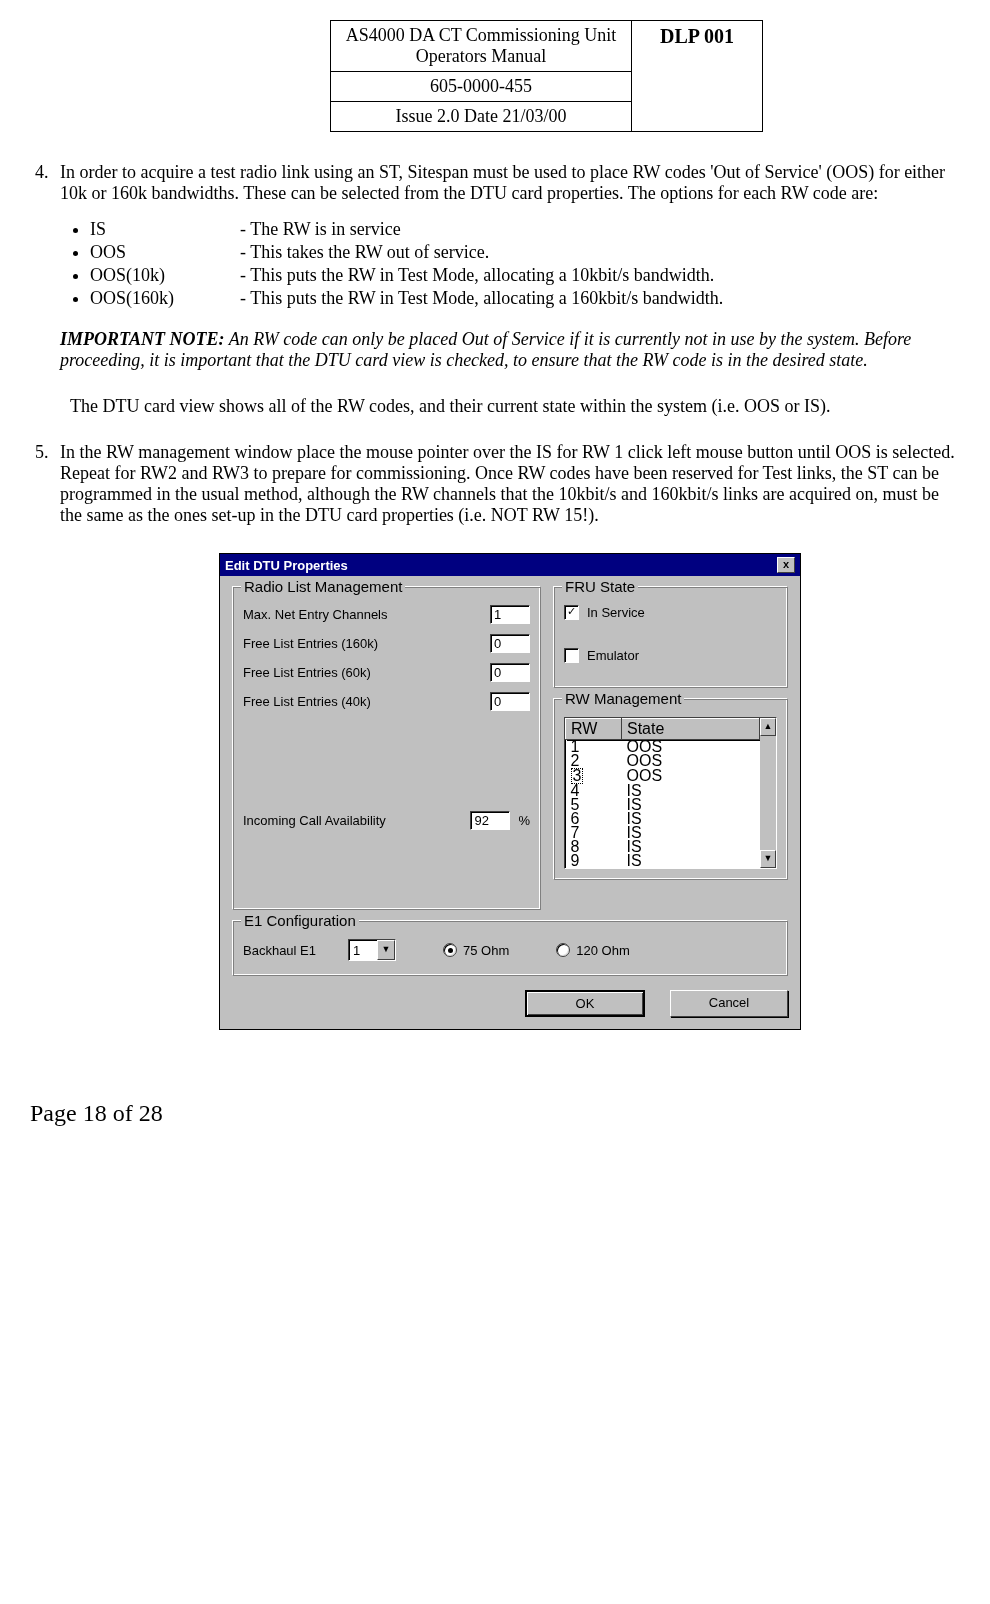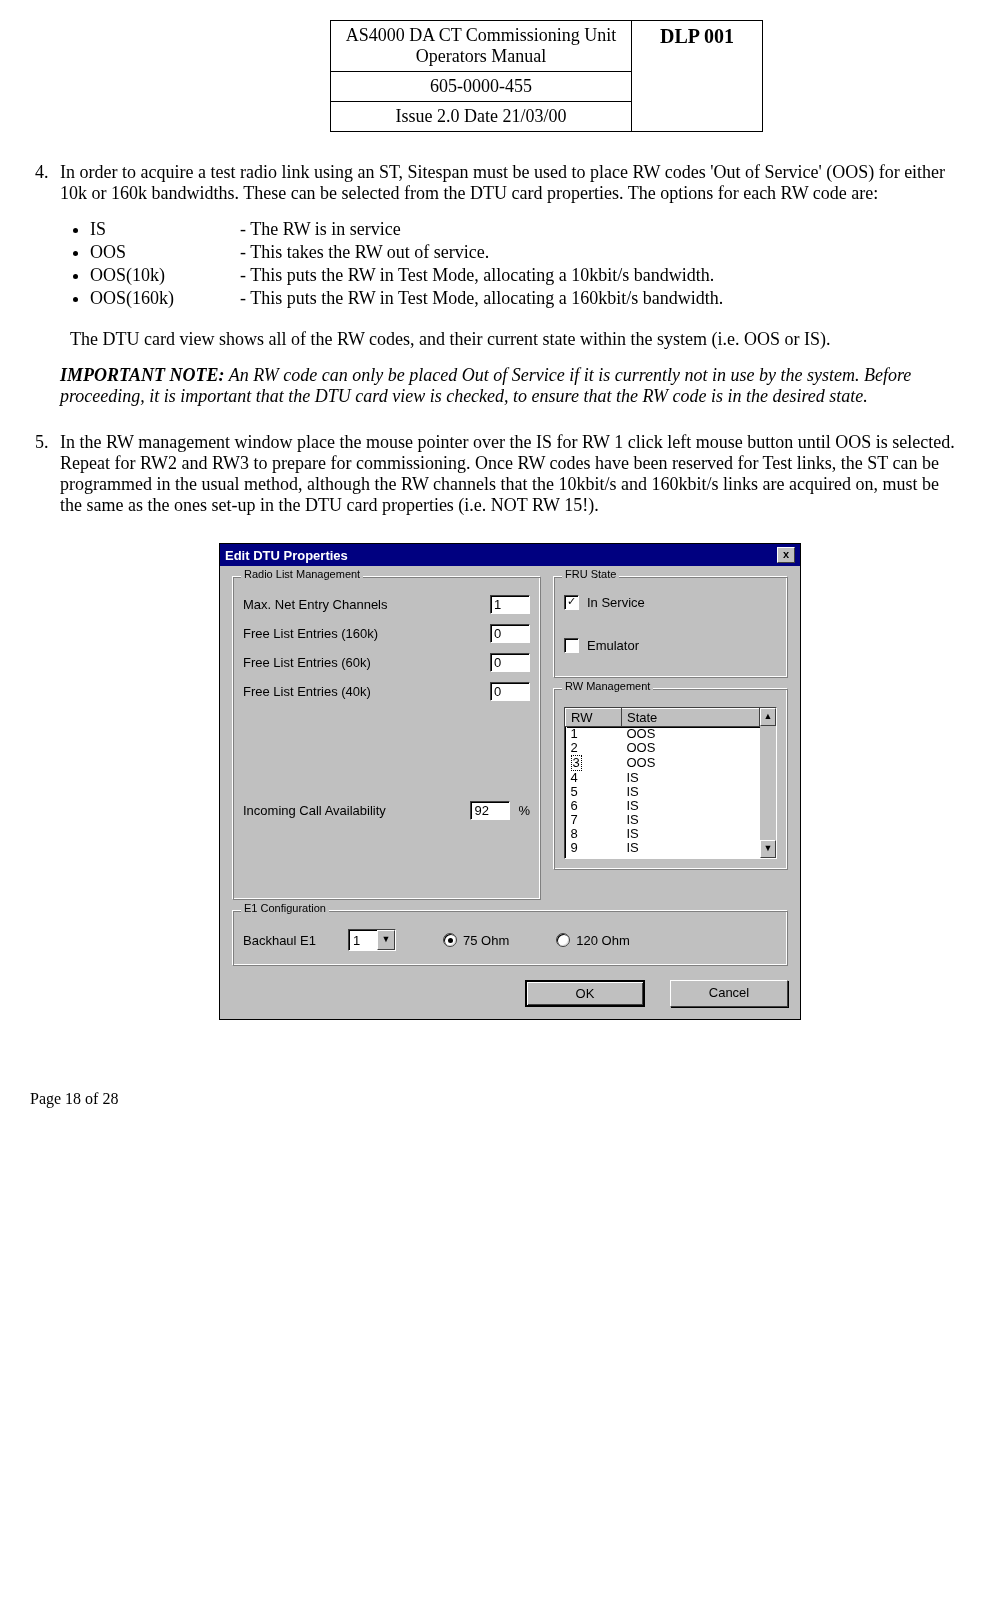--- a/index.html
+++ b/index.html
@@ -121,21 +121,21 @@
     margin: 0 0 10px 0;
     padding: 18px 10px 14px 10px;
     box-shadow: inset 1px 1px 0 #808080, inset -1px -1px 0 #fff;
   }
   fieldset.grp > legend {
     position: absolute;
     top: -9px;
     left: 8px;
     background: #c0c0c0;
     padding: 0 3px;
-    font-size: 11px;
+    font-size: 15px;
   }
   .form-row {
     display: flex;
     align-items: center;
     margin-bottom: 10px;
   }
   .form-row label { flex: 1; }
   .txt {
     width: 32px;
     border-top: 1px solid #404040;
@@ -169,21 +169,21 @@
     border-top: 1px solid #404040;
     border-left: 1px solid #404040;
     border-right: 1px solid #fff;
     border-bottom: 1px solid #fff;
     box-shadow: inset 1px 1px 0 #000;
     height: 150px;
   }
   table.rw-table {
     border-collapse: collapse;
     width: 100%;
-    font-size: 13px;
+    font-size: 16px;
   }
   table.rw-table th {
     background: #c0c0c0;
     border-top: 1px solid #fff;
     border-left: 1px solid #fff;
     border-right: 1px solid #404040;
     border-bottom: 1px solid #404040;
     padding: 1px 5px;
     text-align: left;
     font-weight: normal;
@@ -261,21 +261,21 @@
     border-top: 1px solid #fff;
     border-left: 1px solid #fff;
     border-right: 1px solid #404040;
     border-bottom: 1px solid #404040;
     text-align: center;
     box-shadow: 1px 1px 0 #000;
   }
   .btn.default { border: 2px solid #000; box-shadow: inset 1px 1px 0 #fff, inset -1px -1px 0 #404040; }
   .page-foot {
     margin-top: 70px;
-    font-size: 16px;
+    font-size: 24px;
   }
 </style>
 </head>
 <body>
 
 <table class="header-table">
   <tbody>
       <tr>
     <td class="title-cell">
       <span>AS4000 DA CT Commissioning Unit</span><br>
@@ -316,24 +316,24 @@
           <span class="bul-desc">- This puts the RW in Test Mode, allocating a 10kbit/s bandwidth.</span>
         </div>
       </li>
       <li>
         <div class="bul-row">
           <span class="bul-term">OOS(160k)</span>
           <span class="bul-desc">- This puts the RW in Test Mode, allocating a 160kbit/s bandwidth.</span>
         </div>
       </li>
     </ul>
-    <div class="inner-block">The DTU card view shows all of the RW codes, and their current state within the system (i.e. OOS or IS).</div>
     <div class="inner-block note-block">
       <span class="note-label">IMPORTANT NOTE:</span><span> An RW code can only be placed Out of Service if it is currently not in use by the system. Before proceeding, it is important that the DTU card view is checked, to ensure that the RW code is in the desired state.</span>
     </div>
+    <div class="inner-block">The DTU card view shows all of the RW codes, and their current state within the system (i.e. OOS or IS).</div>
   </li>
 
   <li>
     <span class="num">5.</span>
     <span>In the RW management window place the mouse pointer over the IS for RW 1 click left mouse button until OOS is selected. Repeat for RW2 and RW3 to prepare for commissioning.  Once RW codes have been reserved for Test links, the ST can be programmed in the usual method, although the RW channels that the 10kbit/s and 160kbit/s links are acquired on, must be the same as the ones set-up in the DTU card properties (i.e. NOT RW 15!).</span>
 
     <div class="dialog-wrap">
       <div class="dialog">
         <div class="titlebar">
           <span>Edit DTU Properties</span>

